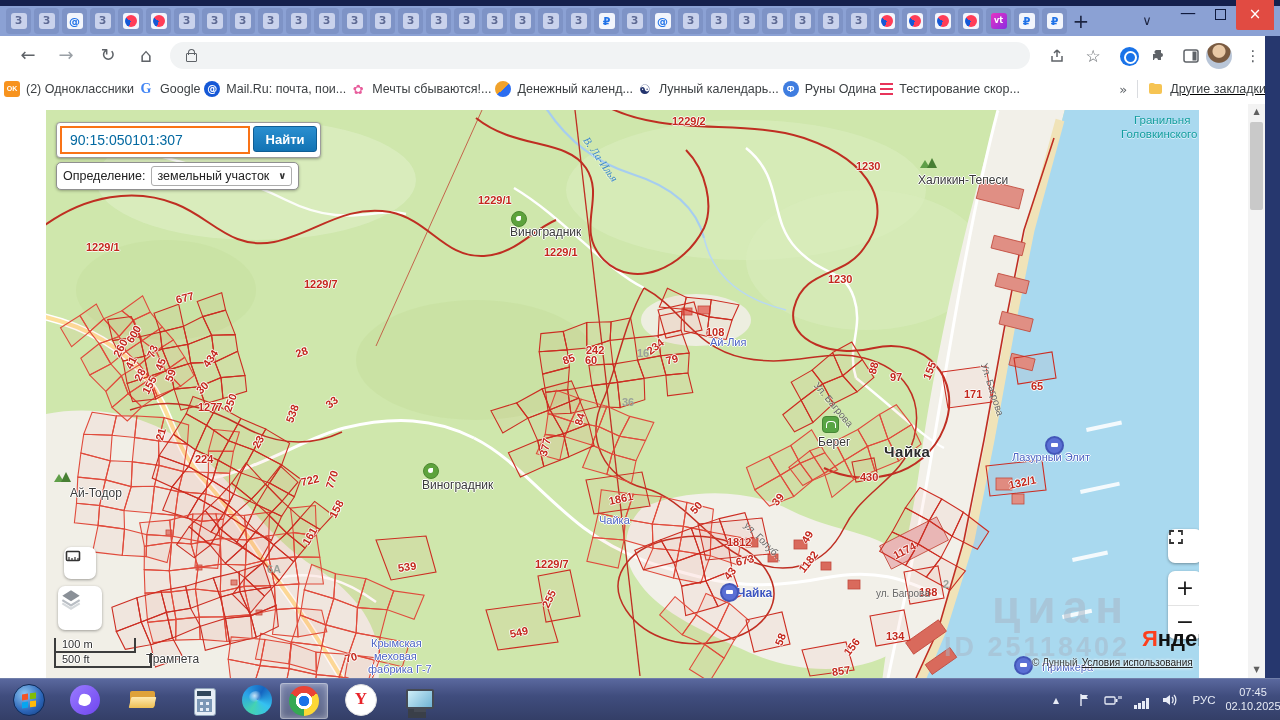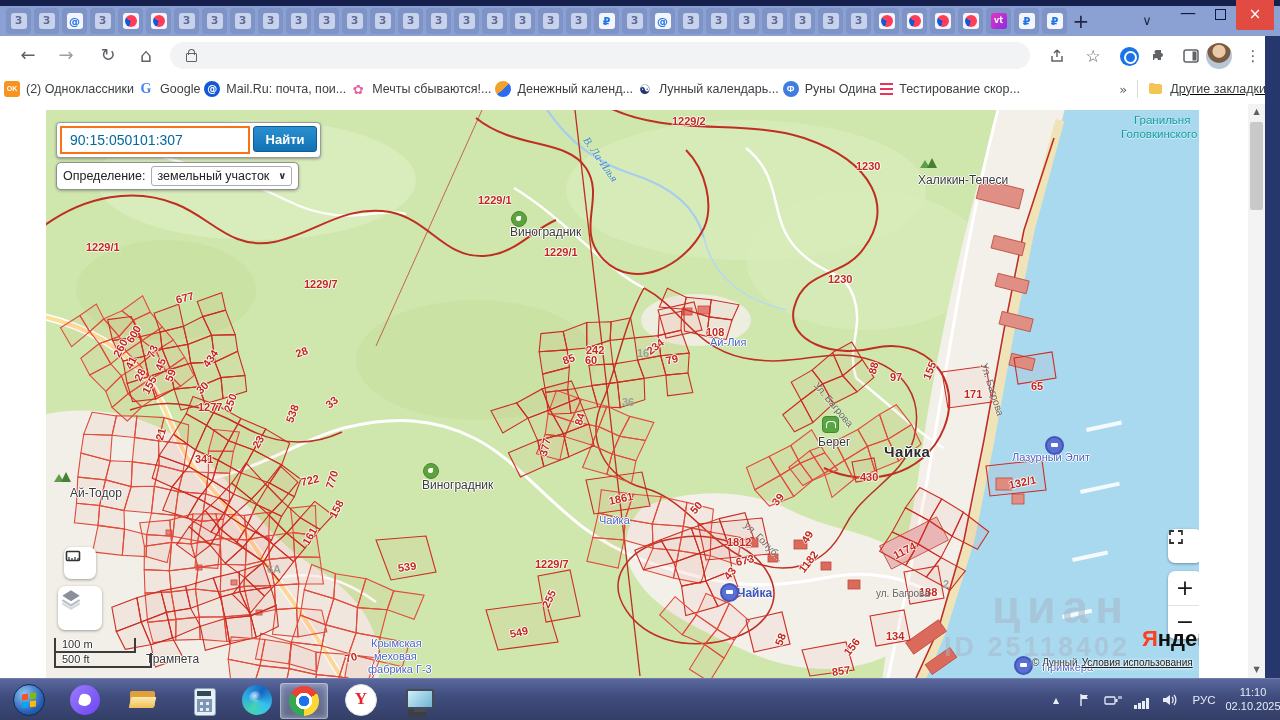--- a/index.html
+++ b/index.html
@@ -768,21 +768,21 @@
           <span class="mlabel pn" style="left: 82px; top: 252px; transform: rotate(-62deg);">41</span>
           <span class="mlabel pn" style="left: 112px; top: 254px; transform: rotate(-68deg);">45</span>
           <span class="mlabel pn" style="left: 91px; top: 264px; transform: rotate(-62deg);">28</span>
           <span class="mlabel pn" style="left: 122px; top: 265px; transform: rotate(-68deg);">59</span>
           <span class="mlabel pn" style="left: 99px; top: 277px; transform: rotate(-62deg);">155</span>
           <span class="mlabel pn" style="left: 159px; top: 250px; transform: rotate(-55deg);">434</span>
           <span class="mlabel pn" style="left: 152px; top: 276px; transform: rotate(-45deg);">30</span>
           <span class="mlabel pn" style="left: 152px; top: 291px;">1277</span>
           <span class="mlabel pn" style="left: 181px; top: 295px; transform: rotate(-70deg);">250</span>
           <span class="mlabel pn" style="left: 113px; top: 324px; transform: rotate(-75deg);">21</span>
-          <span class="mlabel pn" style="left: 149px; top: 343px;">341</span>
+          <span class="mlabel pn" style="left: 149px; top: 343px;">224</span>
           <span class="mlabel pn" style="left: 209px; top: 331px; transform: rotate(-60deg);">23</span>
           <span class="mlabel pn" style="left: 243px; top: 306px; transform: rotate(-70deg);">538</span>
           <span class="mlabel pn" style="left: 281px; top: 290px; transform: rotate(-40deg);">33</span>
           <span class="mlabel pn" style="left: 250px; top: 238px; transform: rotate(-20deg);">28</span>
           <span class="mlabel pn" style="left: 255px; top: 366px; transform: rotate(-12deg);">722</span>
           <span class="mlabel pn" style="left: 283px; top: 372px; transform: rotate(-72deg);">770</span>
           <span class="mlabel pn" style="left: 286px; top: 401px; transform: rotate(-62deg);">158</span>
           <span class="mlabel pn" style="left: 259px; top: 428px; transform: rotate(-60deg);">161</span>
           <span class="mlabel pn" style="left: 299px; top: 543px; transform: rotate(-15deg);">70</span>
           <span class="mlabel pn" style="left: 352px; top: 452px; transform: rotate(-8deg);">539</span>
@@ -831,21 +831,21 @@
           <span class="mlabel teal" style="left: 1088px; top: 4px;">Гранильня</span>
           <span class="mlabel teal" style="left: 1075px; top: 18px;">Головкинского</span>
           <span class="mlabel water" style="left: 540px; top: 22px; transform: rotate(55deg);">В. Ла-Илья</span>
           <span class="mlabel blue" style="left: 664px; top: 226px;">Ай-Лия</span>
           <span class="mlabel blue" style="left: 553px; top: 404px;">Чайка</span>
           <span class="mlabel blue-lg" style="left: 691px; top: 477px;">Чайка</span>
           <span class="mlabel blue" style="left: 966px; top: 341px;">Лазурный Элит</span>
           <span class="mlabel blue" style="left: 996px; top: 551px;">Примкера</span>
           <span class="mlabel blue" style="left: 325px; top: 527px;">Крымская</span>
           <span class="mlabel blue" style="left: 328px; top: 540px;">меховая</span>
-          <span class="mlabel blue" style="left: 322px; top: 553px;">фабрика Г-3</span>
+          <span class="mlabel blue" style="left: 322px; top: 553px;">фабрика Г-7</span>
           <span class="mlabel street" style="left: 770px; top: 268px; transform: rotate(50deg);">Ул. Багрова</span>
           <span class="mlabel street" style="left: 830px; top: 478px;">ул. Багрова</span>
           <span class="mlabel street" style="left: 700px; top: 408px; transform: rotate(45deg);">ул. Голуб...</span>
           <span class="mlabel street" style="left: 938px; top: 248px; transform: rotate(72deg);">Ул. Багрова</span>
           <span class="mlabel wm1" style="left: 946px; top: 474px;">циан</span>
           <span class="mlabel wm2" style="left: 898px; top: 524px;">ID 25118402</span>
         </div>
 
       <div class="mk mk-vine" style="left:465px;top:101px;"></div>
       <div class="mk mk-vine" style="left:377px;top:353px;"></div>
@@ -947,18 +947,18 @@
       <span class="netbars"><span style="height:4px"></span><span style="height:6px"></span><span style="height:8px"></span><span style="height:11px"></span></span>
     </div>
     <div class="tray" id="tray-vol">
       <svg width="16" height="12" viewBox="0 0 16 12">
           <path d="M1 4h3l4-3v10L4 8H1z" fill="#e8ecf6"></path>
           <path d="M10 3c1.5 1.5 1.5 4.5 0 6M12 1c2.5 2.5 2.5 7.5 0 10" stroke="#e8ecf6" fill="none" stroke-width="1.3"></path>
         </svg>
     </div>
     <div class="tray" id="tray-lang">РУС</div>
     <div class="tray" id="tray-clock">
-      <span>11:10</span>
+      <span>07:45</span>
       <span>02.10.2025</span>
     </div>
   </div>
 
 </div>
 
 </body></html>

